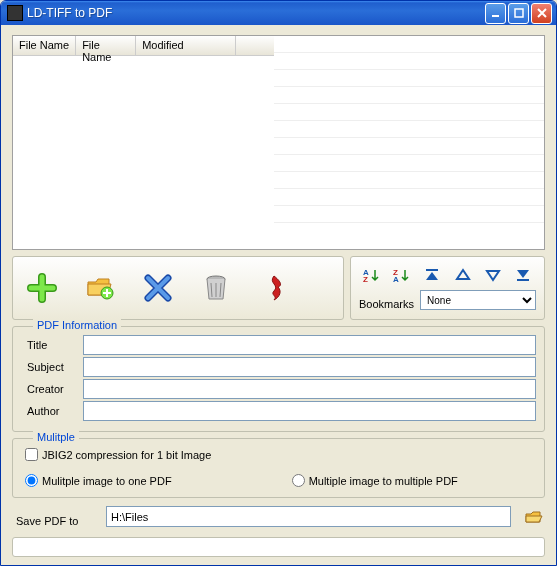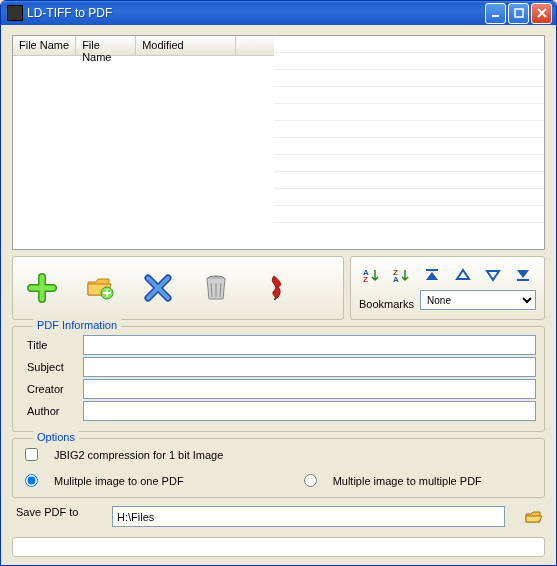--- a/index.html
+++ b/index.html
@@ -181,26 +181,26 @@
 .info-input {
   flex: 1;
   height: 20px;
   border: 1px solid #7f9db9;
   background: #fff;
   font-size: 11px;
   padding: 0 3px;
 }
 .opt-row1 { display: flex; align-items: center; margin: 3px 0 6px 4px; }
 .opt-row2 { display: flex; margin: 13px 0 2px 4px; gap: 120px; }
-.opt-item { display: flex; align-items: center; gap: 12px; }
+.opt-item { display: flex; align-items: center; gap: 0; }
 input[type=checkbox], input[type=radio] { margin: 0 4px 0 0; }
 .save-row {
   display: flex;
-  align-items: flex-start;
-  gap: 18px;
+  align-items: flex-end;
+  gap: 12px;
   margin-top: 2px;
 }
 .save-label { width: 82px; padding-left: 4px; }
 .save-input {
   flex: 1;
   height: 21px;
   border: 1px solid #7f9db9;
   background: #fff;
   padding: 8px 4px;
   font-size: 11px;
@@ -368,21 +368,21 @@
         <div class="info-label">Creator</div>
         <input class="info-input" value="" style="">
       </div>
       <div class="info-row">
         <div class="info-label">Author</div>
         <input class="info-input" value="" style="">
       </div>
     </div>
 
     <div class="fieldset">
-      <div class="legend">Options</div>
+      <div class="legend">Mulitple</div>
       <div class="opt-row1">
         <label class="opt-item">
           <input type="checkbox" style="">
           <span>JBIG2 compression for 1 bit Image</span>
         </label>
       </div>
       <div class="opt-row2">
         <label class="opt-item">
           <input type="radio" name="multi" checked="" style="">
           <span>Mulitple image to one PDF</span>

